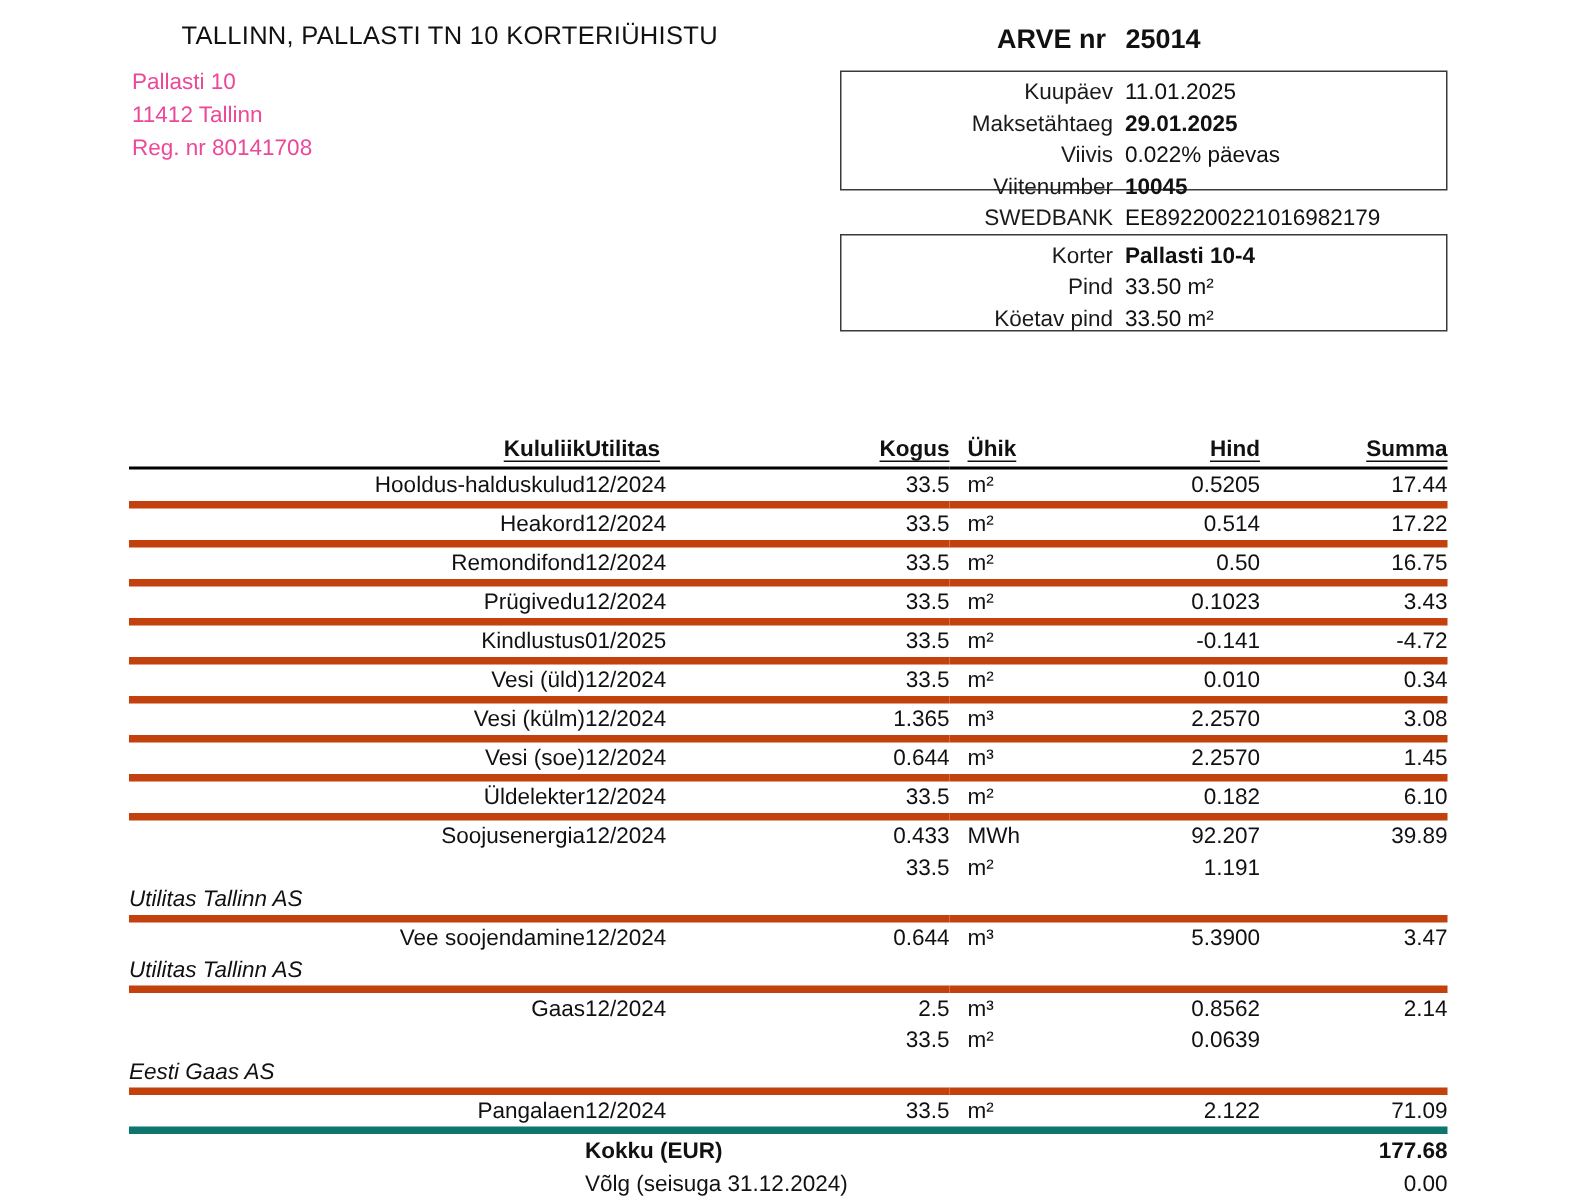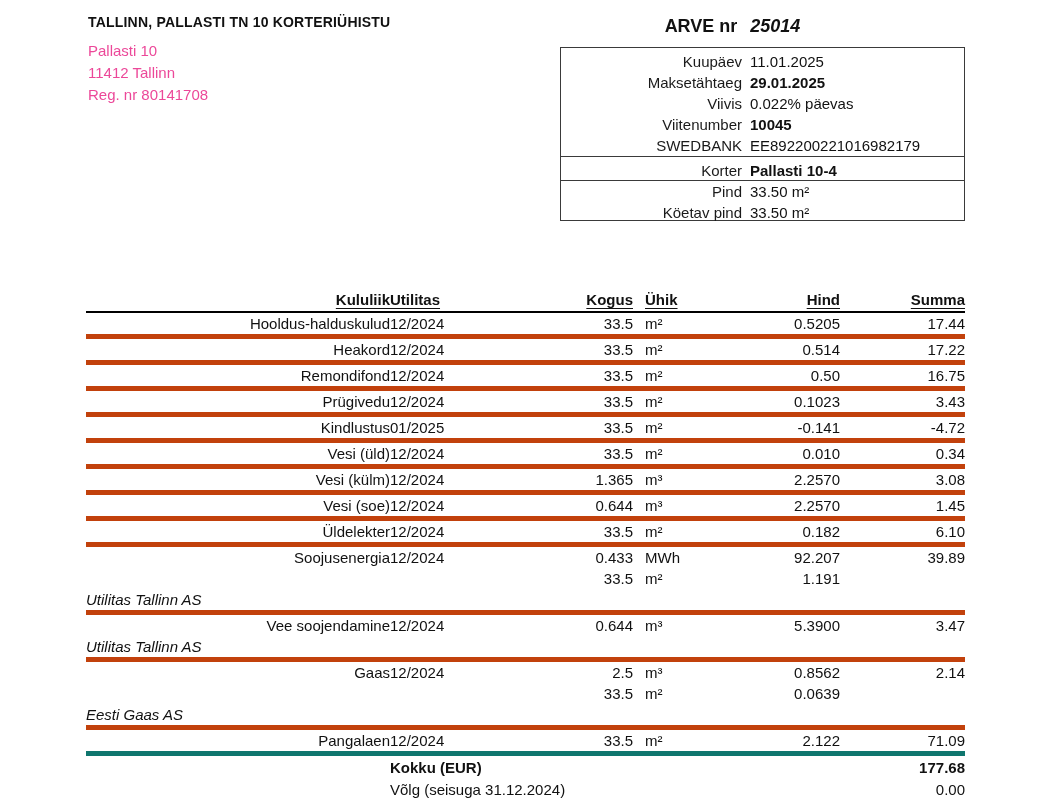--- a/index.html
+++ b/index.html
@@ -6,36 +6,36 @@
   html,body { width:1063px; height:800px; background:#fff; }
   body {
     font-family:"Liberation Sans","DejaVu Sans",sans-serif;
     color:#111; position:relative; overflow:hidden;
     -webkit-font-smoothing:antialiased;
   }
   .b { font-weight:bold; }
 
   
   .company { position:absolute; left:88px; top:14px; }
-  .company-name { font-size:14px; font-weight:bold; letter-spacing:.2px; margin-bottom:10px; }
+  .company-name { font-size:17px; font-weight:normal; letter-spacing:.2px; margin-bottom:10px;margin-left:33px; }
   .company-line { font-size:15px; line-height:22px; color:#ec4899; }
 
   
   .arve-title {
     position:absolute; left:560px; top:16px; width:345px;
     text-align:center; font-size:18px; font-weight:bold;
   }
-  .arve-title .num { margin-left:13px;font-style:italic; }
+  .arve-title .num { margin-left:13px; }
 
   
   .ibox {
     position:absolute; left:560px; width:405px;
     border:1px solid #3a3a3a; padding-top:3px;
   }
-  #box1 { top:47px; height:134px; }
+  #box1 { top:47px; height:80px; }
   #box2 { top:156px; height:65px; }
   .ibox-row { display:flex; height:21px; line-height:21px; font-size:15px; }
   .ibox-label { width:181px; text-align:right; color:#1a1a1a; flex:0 0 181px; }
   .ibox-value { margin-left:8px; white-space:nowrap; }
 
   
   .table-wrap { position:absolute; left:86px; top:290px; width:879px; }
   table { width:879px; border-collapse:collapse; table-layout:fixed; font-size:15px; }
   col.w0{width:304px} col.w1{width:156px} col.w2{width:87px}
   col.w3{width:93px}  col.w4{width:114px} col.w5{width:125px}

